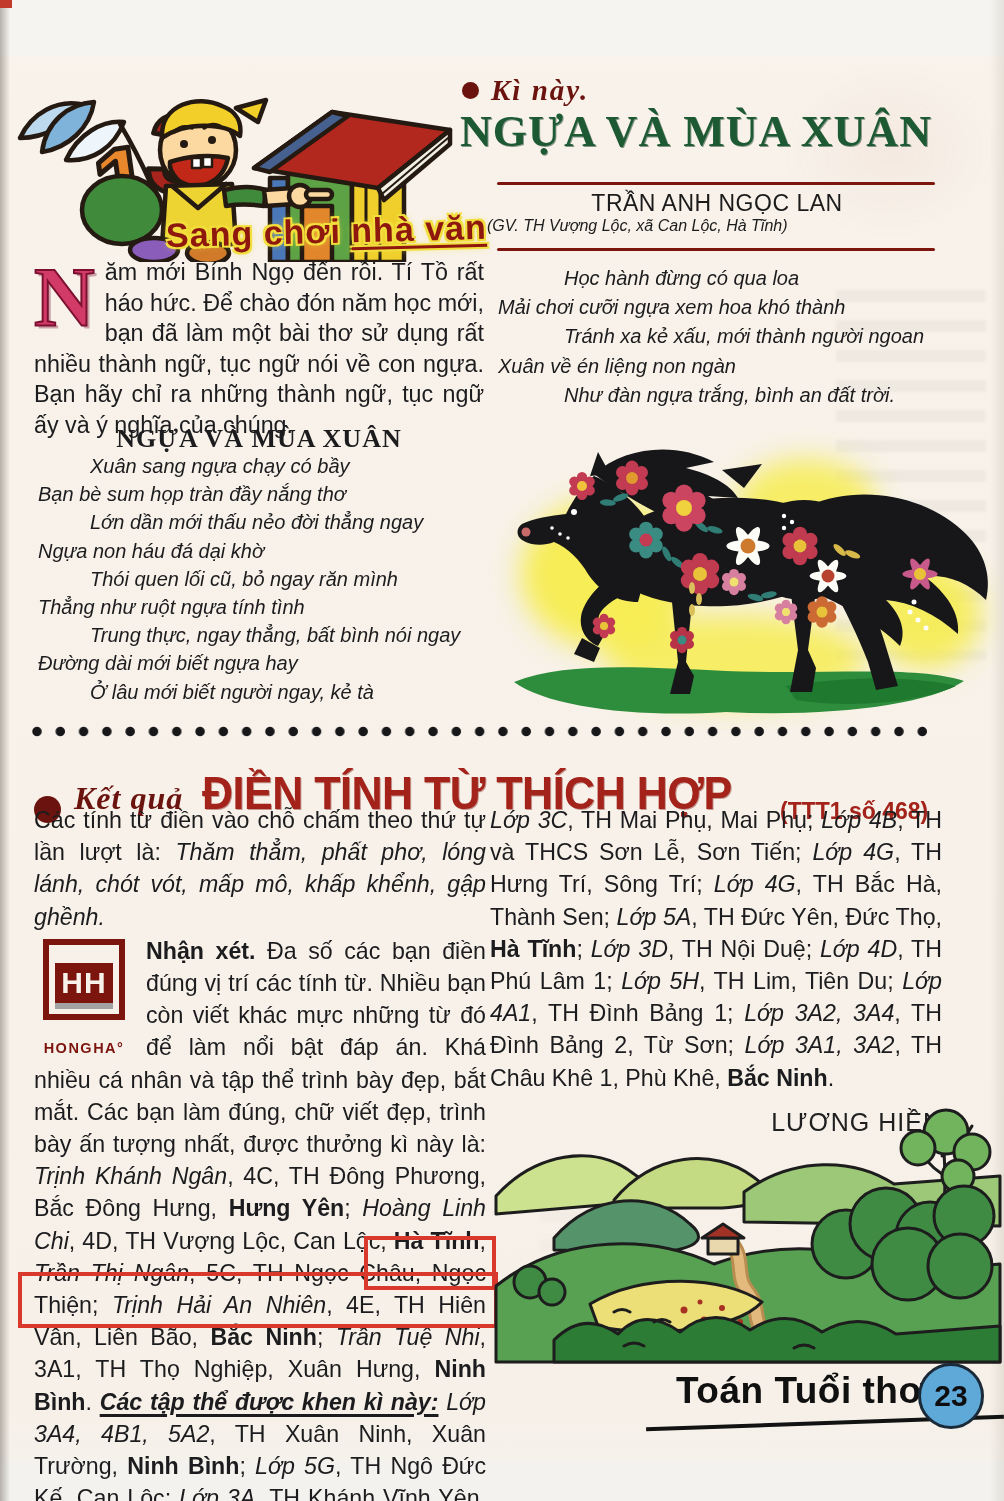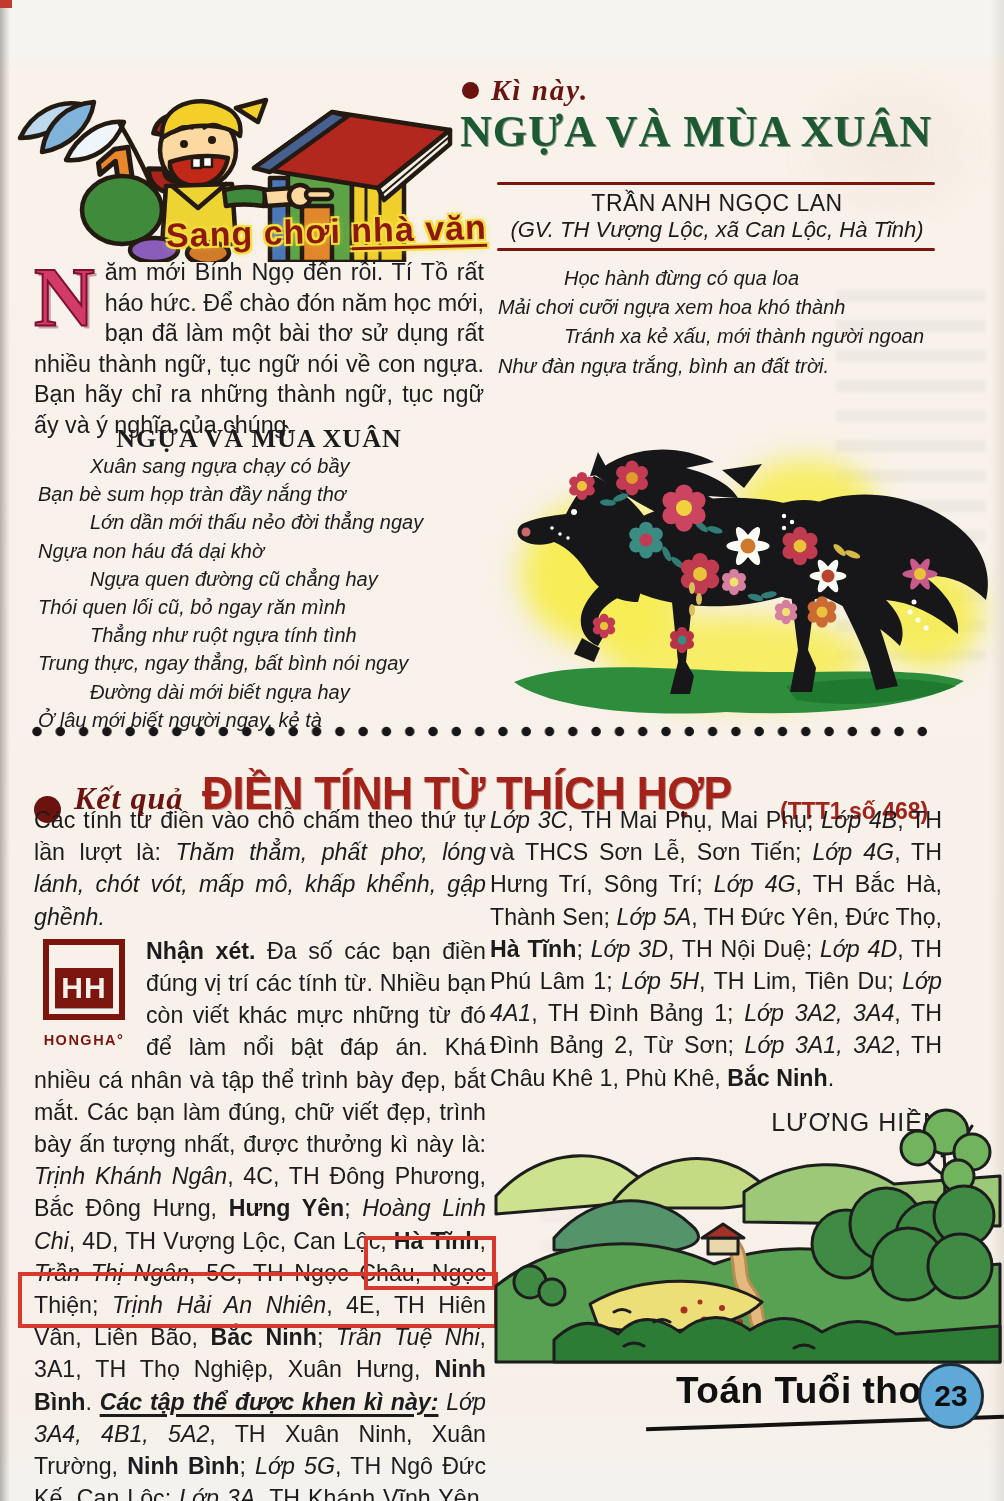--- a/index.html
+++ b/index.html
@@ -23,21 +23,21 @@
   .tagline .tail{text-decoration:underline;text-decoration-thickness:3px;text-underline-offset:5px;}
   
   .kicker-row{left:462px;top:74px;display:flex;align-items:center;gap:12px;}
   .dot-sm{width:17px;height:17px;border-radius:50%;background:#6b140f;}
   .script{font-family:"Liberation Serif",serif;font-style:italic;font-weight:bold;color:#6b140f;}
   .kicker-txt{font-size:29px;letter-spacing:2px;}
   .f-title{left:452px;top:106px;width:488px;text-align:center;font-family:"Liberation Serif",serif;
            font-weight:bold;font-size:44px;color:#1d5a33;letter-spacing:1px;text-shadow:1px 1px 0 rgba(20,60,35,.5);}
   .rule{height:3px;background:#7d150f;border-radius:2px;}
   .author{left:497px;top:190px;width:440px;text-align:center;font-size:23px;color:#1b1b1b;letter-spacing:.5px;}
-  .affil{left:487px;top:217px;width:460px;text-align:center;font-size:22px;font-style:italic;color:#1b1b1b;}
+  .affil{left:487px;top:217px;width:460px;text-align:left;font-size:16px;font-style:italic;color:#1b1b1b;}
   
   .para{font-size:23.3px;line-height:30.5px;text-align:justify;}
   .dropcap{float:left;font-family:"Liberation Serif",serif;font-weight:bold;font-size:84px;line-height:74px;
            color:#d23a68;margin:4px 10px 0 0;-webkit-text-stroke:2px #7c1030;text-shadow:3px 3px 0 rgba(124,16,48,.35);}
   .poem-title{font-family:"Liberation Serif",serif;font-weight:bold;font-size:26px;letter-spacing:1px;text-align:center;}
   .poem .pl{font-style:italic;font-size:20px;line-height:28.2px;white-space:nowrap;}
   .poem-l .pl:nth-child(odd){padding-left:56px;}
   .poem-l .pl:nth-child(even){padding-left:4px;}
   .poem-r .pl{line-height:29.2px;}
   .poem-r .pl:nth-child(odd){padding-left:74px;}
@@ -50,22 +50,22 @@
   .r-kicker{font-size:32px;letter-spacing:1px;}
   .r-title{font-size:43px;font-weight:800;color:#a3231a;letter-spacing:-.5px;white-space:nowrap;
            transform:scaleY(1.06);transform-origin:left top;text-shadow:1px 1px 0 rgba(120,20,14,.4);}
   .r-issue{font-size:23px;font-weight:bold;color:#a3231a;white-space:nowrap;}
   .rpara{font-size:23.2px;line-height:32.2px;text-align:justify;}
   .rb{font-weight:bold;} .ri{font-style:italic;}
   .ru{text-decoration:underline;text-decoration-thickness:2.5px;text-underline-offset:4px;}
   
   .sponsor{float:left;width:100px;height:104px;margin:4px 12px 2px 0;text-align:center;}
   .sp-box{width:70px;height:64px;margin:0 auto;border:6px solid #7d150f;background:#f7f1e9;display:flex;align-items:flex-end;justify-content:center;padding-bottom:5px;}
-  .sp-mono{display:inline-block;background:#7d150f;color:#f7f1e9;font-weight:800;font-size:30px;line-height:40px;padding:0 6px;letter-spacing:1px;border-bottom:1px solid #a3a3a3;}
-  .sp-name{margin-top:4px;font-size:14.5px;font-weight:800;color:#7d150f;letter-spacing:1.5px;}
+  .sp-mono{display:inline-block;background:#7d150f;color:#f7f1e9;font-weight:800;font-size:30px;line-height:40px;padding:0 6px;letter-spacing:1px;border-bottom:6px solid #a3a3a3;}
+  .sp-name{margin-top:12px;font-size:14.5px;font-weight:800;color:#7d150f;letter-spacing:1.5px;}
   
   .hlbox{border:4px solid #d8392c;background:transparent;}
   .byline{width:452px;text-align:right;font-size:25px;color:#202020;letter-spacing:1px;padding-right:6px;}
   
   .footer-title{left:676px;top:1370px;font-size:37px;font-weight:800;color:#101010;white-space:nowrap;letter-spacing:.5px;}
   .footer-line{left:646px;top:1421px;width:358px;height:4px;background:#121212;transform:rotate(-2deg);}
   .page-badge{left:918px;top:1363px;width:60px;height:60px;border-radius:50%;background:#5fa9d9;border:3px solid #1a2a38;
               display:flex;align-items:center;justify-content:center;font-size:30px;font-weight:800;color:#0e0e10;}
 </style>
 </head>
@@ -137,32 +137,32 @@
 
   <div class="abs para" style="left:34px;top:257px;width:450px;">
     <span class="dropcap">N</span><span>ăm mới Bính Ngọ đến rồi. Tí Tồ rất háo hức. Để chào đón năm học mới, bạn đã làm một bài thơ sử dụng rất nhiều thành ngữ, tục ngữ nói về con ngựa. Bạn hãy chỉ ra những thành ngữ, tục ngữ ấy và ý nghĩa của chúng.</span>
   </div>
   <div class="abs poem-title" style="left:34px;top:424px;width:450px;">NGỰA VÀ MÙA XUÂN</div>
   <div class="abs poem poem-l" style="left:34px;top:452px;width:450px;">
     <div class="pl">Xuân sang ngựa chạy có bầy</div>
     <div class="pl">Bạn bè sum họp tràn đầy nắng thơ</div>
     <div class="pl">Lớn dần mới thấu nẻo đời thẳng ngay</div>
     <div class="pl">Ngựa non háu đá dại khờ</div>
-    <div class="pl">Ngựa quen đường cũ chẳng hay</div>
     <div class="pl">Thói quen lối cũ, bỏ ngay răn mình</div>
     <div class="pl">Thẳng như ruột ngựa tính tình</div>
     <div class="pl">Trung thực, ngay thẳng, bất bình nói ngay</div>
     <div class="pl">Đường dài mới biết ngựa hay</div>
     <div class="pl">Ở lâu mới biết người ngay, kẻ tà</div>
   </div>
 
   <div class="abs poem poem-r" style="left:490px;top:264px;width:452px;">
     <div class="pl">Học hành đừng có qua loa</div>
     <div class="pl">Mải chơi cưỡi ngựa xem hoa khó thành</div>
     <div class="pl">Tránh xa kẻ xấu, mới thành người ngoan</div>
+    <div class="pl">Xuân về én liệng non ngàn</div>
     <div class="pl">Như đàn ngựa trắng, bình an đất trời.</div>
   </div>
 
   <div class="abs" style="left:486px;top:424px;width:516px;height:306px;">
     <svg width="516" height="306" viewBox="0 0 516 306">
       <defs>
         <filter id="bl" x="-60%" y="-60%" width="220%" height="220%">
             <feGaussianBlur stdDeviation="14"></feGaussianBlur>
           </filter>
         <g id="fl6">

